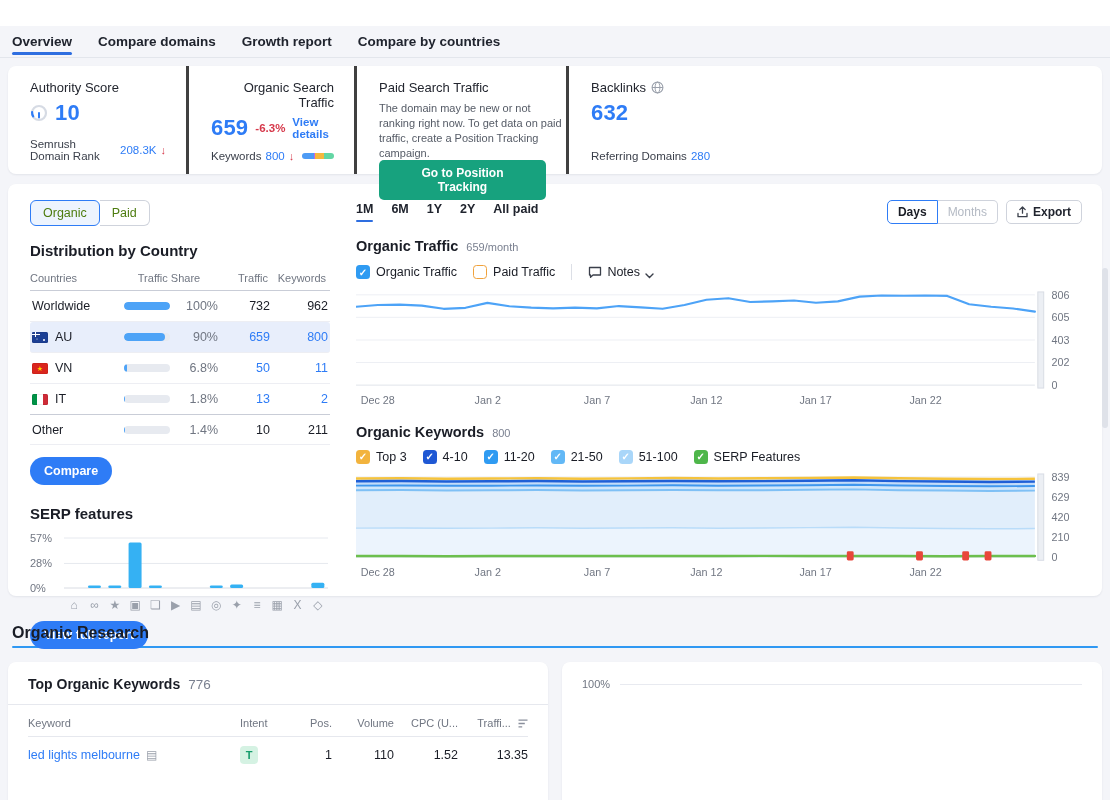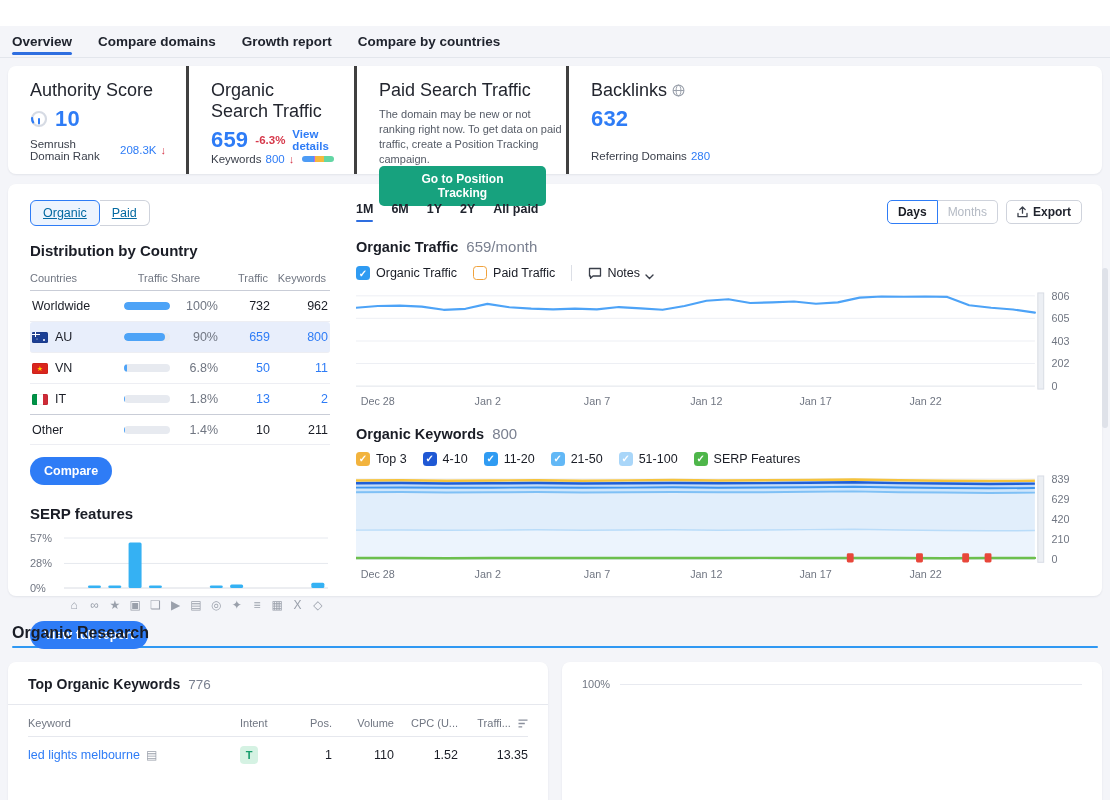--- a/index.html
+++ b/index.html
@@ -17,39 +17,39 @@
                  height:32px; display:flex; align-items:center; position:relative; }
   .topnav .tab.active::after { content:""; position:absolute; left:0; right:0; bottom:3px;
                  height:3px; border-radius:2px; background:#2e6ee0; }
   .content { padding:8px; }
   .card { background:#fff; border-radius:8px; box-shadow:0 1px 2px rgba(30,40,70,.08); }
   
   .metrics { display:flex; height:108px; margin-bottom:10px; }
   .mcol { padding:14px 20px 12px 22px; display:flex; flex-direction:column; flex:0 0 auto; }
   .mcol + .mcol { border-left:3px solid #404040; }
   .mcol.c1 { width:178px; } .mcol.c2 { width:168px; } .mcol.c3 { width:212px; } .mcol.c4 { flex:1; }
-  .mtitle { font-size:18px; color:#23262f; display:flex; align-items:center; gap:5px; }
+  .mtitle { font-size:13px; color:#23262f; display:flex; align-items:center; gap:5px;text-align:right; }
   .mvalrow { display:flex; align-items:center; gap:7px; margin-top:5px; }
   .bignum { color:#2e7cf6; font-size:22px; font-weight:700; letter-spacing:.2px; }
   .change { color:#d6384a; font-size:11.5px; font-weight:700; }
   .bluelink { color:#2e7cf6; text-decoration:none; cursor:pointer; }
   .mfoot { margin-top:auto; font-size:11.5px; color:#3a3f4a; display:flex; align-items:center; gap:4px; }
   .redarrow { color:#d6384a; font-size:11px; }
   .segbar { display:inline-flex; width:64px; height:6px; border-radius:3px; overflow:hidden; margin-left:4px; }
   .paid-desc { font-size:11px; color:#555b66; line-height:1.35; margin-top:6px; width:190px; }
   .greenbtn { margin-top:auto; background:#17a27e; color:#fff; border:none; border-radius:5px;
               font-size:12px; font-weight:700; padding:6px 20px; cursor:pointer; align-self:flex-start;
               font-family:"Liberation Sans",sans-serif; }
   
   .main { display:flex; padding:16px 20px 14px 22px; height:412px; margin-bottom:14px; gap:26px; }
   .leftpane { width:300px; flex:0 0 300px; }
   .rightpane { flex:1; min-width:0; }
   
   .toggle { display:inline-flex; }
-  .toggle .opt { border:1px solid #cfd3dc; background:#fff; font-size:12.5px; padding:5px 12px; cursor:pointer; color:#0369a1;text-decoration:underline; }
+  .toggle .opt { border:1px solid #cfd3dc; background:#fff; font-size:12.5px; padding:5px 12px; cursor:pointer; color:#4d7c0f; }
   .toggle .opt:first-child { border-radius:6px 0 0 6px; }
   .toggle .opt:last-child { border-radius:0 6px 6px 0; border-left:none; }
   .toggle .opt.on { border:1px solid #2e7cf6; background:#edf4fe; border-radius:6px; }
   .sec-title { font-size:15px; font-weight:700; margin:16px 0 10px; }
   
   .ctable { width:100%; font-size:12.5px; }
   .ctable .hrow, .ctable .drow { display:grid; grid-template-columns:92px 50px 44px 52px 58px; align-items:center; }
   .ctable .hrow { font-size:11px; color:#707682; padding:3px 0 6px; border-bottom:1px solid #c9cdd7; }
   .ctable .drow { height:31px; border-bottom:1px solid #edeef3; padding:0 2px; }
   .ctable .drow.sel { background:#e8eefb; border-radius:3px; }
@@ -89,21 +89,21 @@
   .dm { display:inline-flex; }
   .dm .opt { border:1px solid #cfd3dc; background:#fff; font-size:12px; padding:4px 10px; cursor:pointer; }
   .dm .opt.on { border:1px solid #2e7cf6; border-radius:5px; font-weight:700; }
   .dm .opt.off { color:#b4bac4; border-left:none; border-radius:0 5px 5px 0; }
   .dm .opt:first-child { border-radius:5px 0 0 5px; }
   .exportbtn { border:1px solid #cfd3dc; background:#fff; border-radius:5px; font-size:12px; font-weight:700;
                padding:4px 10px; cursor:pointer; display:flex; align-items:center; gap:5px;
                font-family:"Liberation Sans",sans-serif; color:#20242e; }
   .charttitle { display:flex; align-items:baseline; gap:8px; margin-top:14px; }
   .charttitle b { font-size:14.5px; }
-  .charttitle span { font-size:15px; color:#7a8090; }
+  .charttitle span { font-size:11px; color:#7a8090; }
   .legend { display:flex; align-items:center; gap:16px; margin-top:10px; font-size:12.5px; }
   .cb { width:14px; height:14px; border-radius:3.5px; display:inline-flex; align-items:center; justify-content:center;
         color:#fff; font-size:10px; font-weight:700; }
   .cb.unchecked { background:#fff; border:1.5px solid #f0a23c; }
   .leg-item { display:flex; align-items:center; gap:6px; cursor:pointer; }
   .vsep { width:1px; height:16px; background:#dcdfe6; }
   .notes { display:flex; align-items:flex-end; gap:5px; cursor:pointer; }
   .bigchart { display:block; margin-top:8px; width:100%; }
   
   .research-head { margin:16px 4px 0; }

